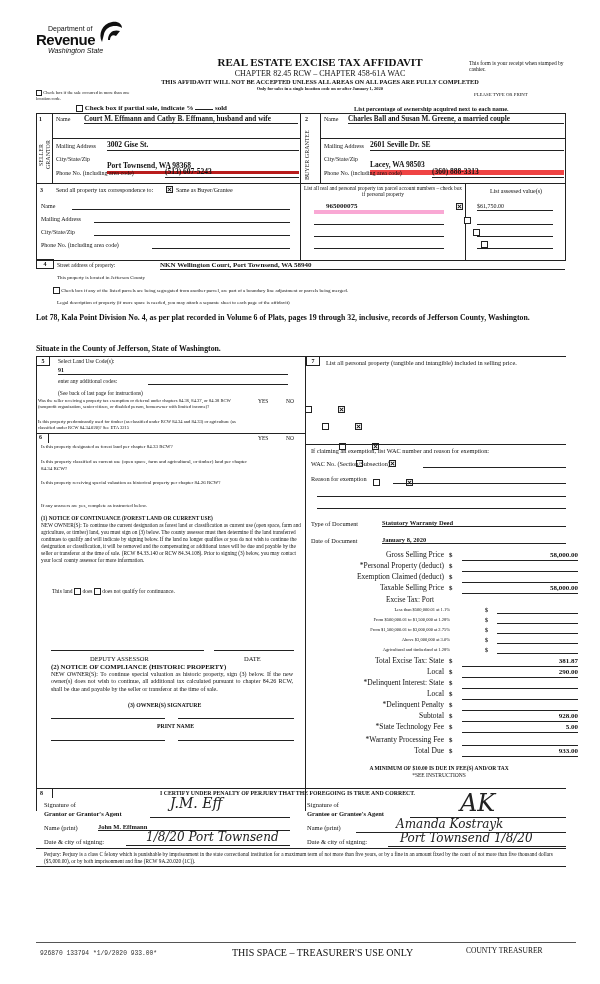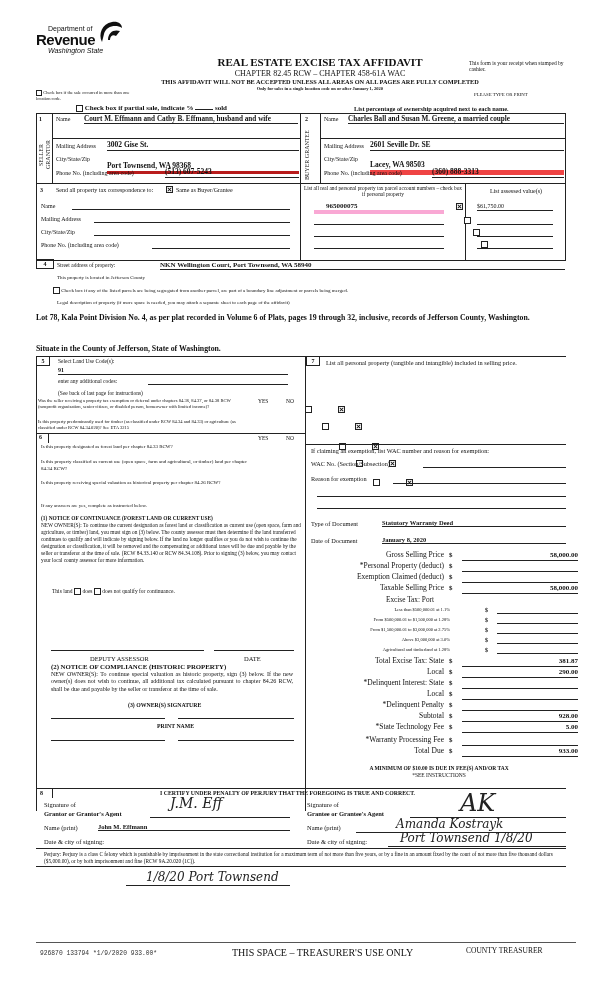--- a/index.html
+++ b/index.html
@@ -323,21 +323,21 @@
 <div class="abs" style="left:52px;top:788px;height:10px;border-left:1px solid #222;"></div>
 <div class="abs b" style="left:160px;top:790px;font-size:5.8px;">I CERTIFY UNDER PENALTY OF PERJURY THAT THE FOREGOING IS TRUE AND CORRECT.</div>
 
 <div class="abs" style="left:44px;top:801px;font-size:6.5px;">Signature of</div>
 <div class="abs b" style="left:44px;top:810px;font-size:6.5px;">Grantor or Grantor's Agent</div>
 <div class="line" style="left:150px;top:817px;width:140px;"></div>
 <div class="sig" style="left:170px;top:795px;font-size:14px;">J.M. Eff</div>
 <div class="abs" style="left:44px;top:824px;font-size:6.5px;">Name (print)</div>
 <div class="abs b" style="left:98px;top:823px;width:192px;border-bottom:1px solid #222;font-size:6.5px;">John M. Effmann</div>
 <div class="abs" style="left:44px;top:838px;font-size:6.5px;">Date &amp; city of signing:</div>
-<div class="sig" style="left:126px;top:871px;width:164px;border-bottom:1px solid #222;font-size:12px;padding-left:20px;">1/8/20  Port Townsend</div>
+<div class="sig" style="left:126px;top:831px;width:164px;border-bottom:1px solid #222;font-size:12px;padding-left:20px;">1/8/20  Port Townsend</div>
 
 <div class="abs" style="left:307px;top:801px;font-size:6.5px;">Signature of</div>
 <div class="abs b" style="left:307px;top:810px;font-size:6.5px;">Grantee or Grantee's Agent</div>
 <div class="line" style="left:410px;top:817px;width:156px;"></div>
 <div class="sig" style="left:460px;top:790px;font-size:24px;">AK</div>
 <div class="abs" style="left:307px;top:824px;font-size:6.5px;">Name (print)</div>
 <div class="sig" style="left:356px;top:818px;width:210px;border-bottom:1px solid #222;font-size:12px;padding-left:40px;">Amanda Kostrayk</div>
 <div class="abs" style="left:307px;top:838px;font-size:6.5px;">Date &amp; city of signing:</div>
 <div class="sig" style="left:388px;top:832px;width:178px;border-bottom:1px solid #222;font-size:12px;padding-left:12px;">Port Townsend  1/8/20</div>
 

